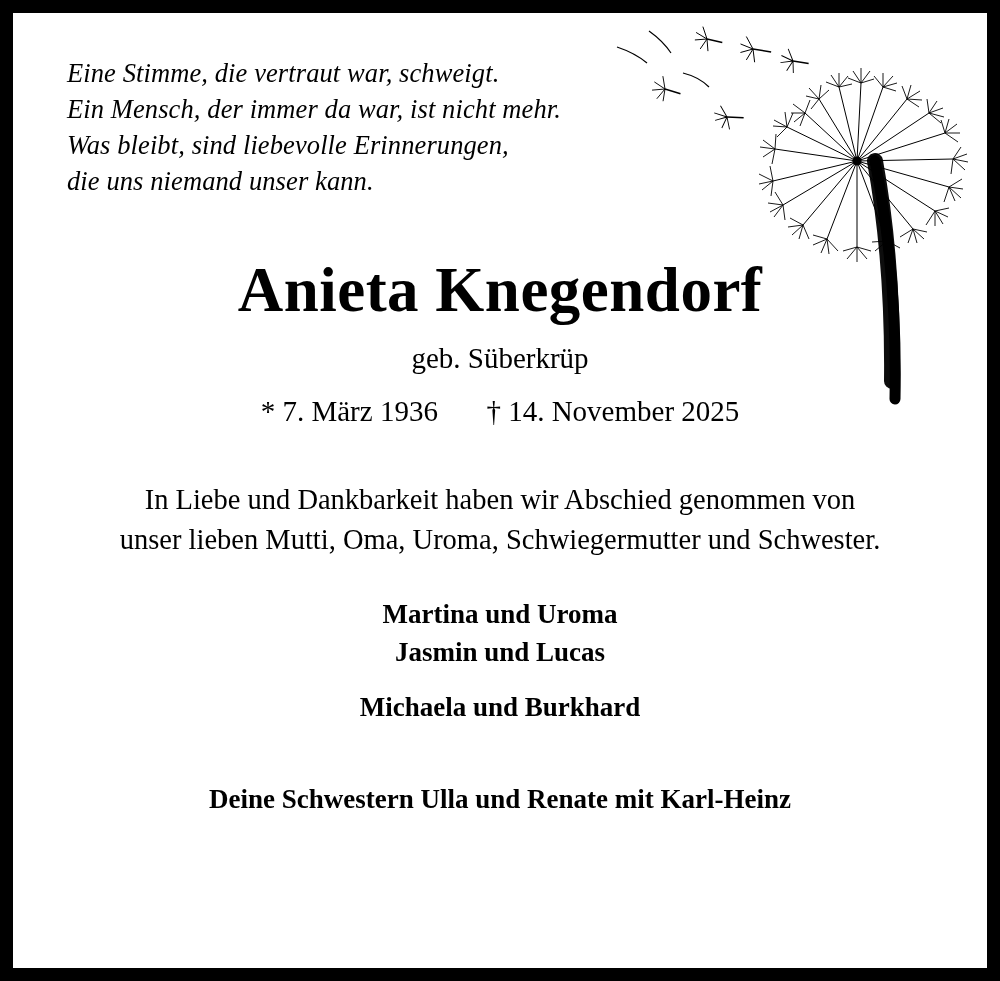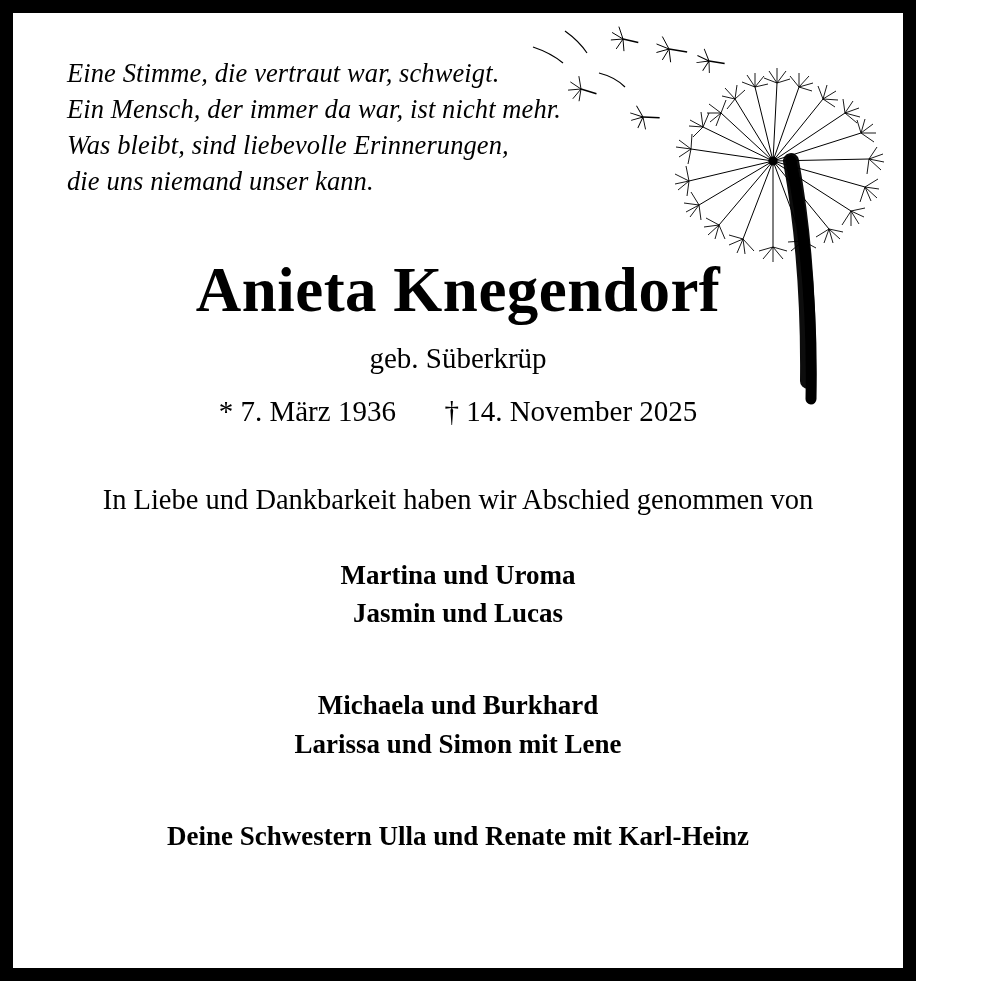--- a/index.html
+++ b/index.html
@@ -9,21 +9,21 @@
   }
   body {
     width: 1000px;
     height: 981px;
     font-family: "Liberation Serif", serif;
     color: #000000;
     overflow: hidden;
   }
   .obituary {
     position: relative;
-    width: 916px;
+    width: 1000px;
     height: 981px;
     box-sizing: border-box;
     background: #000000;
     padding: 10px;
   }
   .inner-frame {
     position: relative;
     width: 100%;
     height: 100%;
     box-sizing: border-box;
@@ -84,21 +84,21 @@
   .tribute-line { display: block; }
 
   .family-group {
     position: relative;
     z-index: 3;
     font-weight: bold;
     font-size: 27px;
     line-height: 1.42;
     margin-top: 36px;
   }
-  .family-group.second { margin-top: 54px; }
+  .family-group.second { margin-top: 16px; }
   .family-group.third  { margin-top: 54px; }
   .family-line { display: block; }
 
   
   .dandelion {
     position: absolute;
     top: 8px;
     right: 10px;
     width: 420px;
     height: 400px;
@@ -252,30 +252,30 @@
       <div class="maiden">geb. Süberkrüp</div>
 
       <div class="dates">
         <span>* 7. März 1936</span>
         <span class="gap"></span>
         <span>† 14. November 2025</span>
       </div>
 
       <div class="tribute">
         <span class="tribute-line">In Liebe und Dankbarkeit haben wir Abschied genommen von</span>
+        <span class="tribute-line">unser lieben Mutti, Oma, Uroma, Schwiegermutter und Schwester.</span>
       </div>
 
       <div class="family-group first">
         <span class="family-line">Martina und Uroma</span>
         <span class="family-line">Jasmin und Lucas</span>
       </div>
 
       <div class="family-group second">
         <span class="family-line">Michaela und Burkhard</span>
-        <span class="family-line">Larissa und Simon mit Lene</span>
       </div>
 
       <div class="family-group third">
         <span class="family-line">Deine Schwestern Ulla und Renate mit Karl-Heinz</span>
       </div>
 
     </div>
   </div>
 </div>
 

